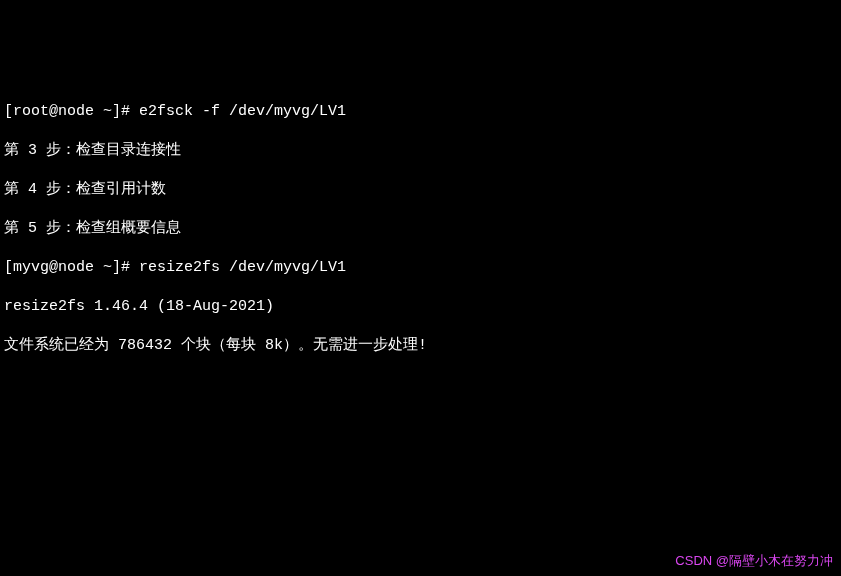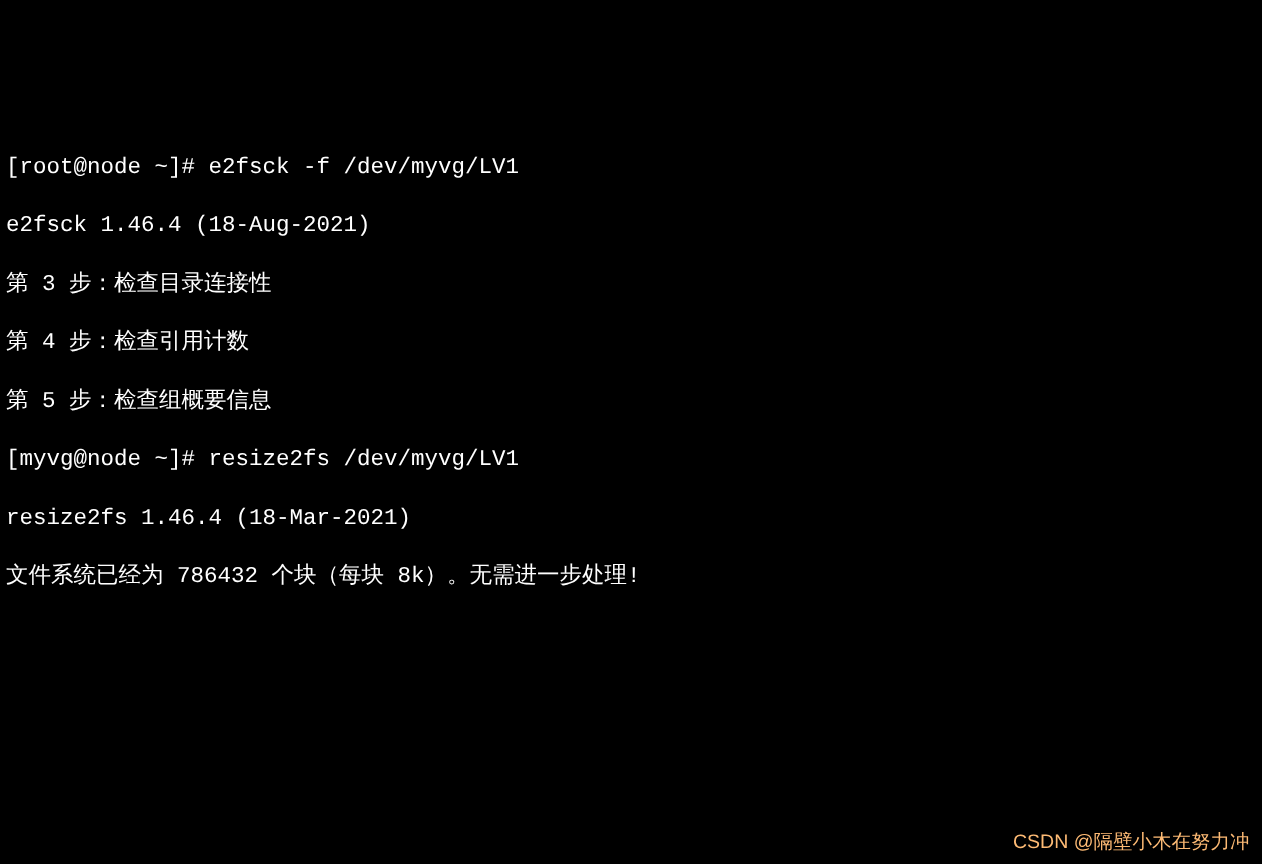--- a/index.html
+++ b/index.html
@@ -20,39 +20,38 @@
       white-space: pre;
       position: relative;
     }
     .line {
       white-space: pre;
     }
     .watermark {
       position: absolute;
       bottom: 6px;
       right: 8px;
-      color: #fdba74;
+      color: #d946ef;
       font-size: 13px;
       font-family: Arial, sans-serif;
       white-space: nowrap;
     }
   </style>
 </head>
 <body>
 
 
 
 <div>
 <div class="line">[root@node ~]# e2fsck -f /dev/myvg/LV1</div>
-<div class="line">e2fsck 1.46.4 (18-Aug-2021)</div>
 <div class="line">第 3 步：检查目录连接性</div>
 <div class="line">第 4 步：检查引用计数</div>
 <div class="line">第 5 步：检查组概要信息</div>
 <div class="line">[myvg@node ~]# resize2fs /dev/myvg/LV1</div>
-<div class="line">resize2fs 1.46.4 (18-Mar-2021)</div>
+<div class="line">resize2fs 1.46.4 (18-Aug-2021)</div>
 <div class="line">文件系统已经为 786432 个块（每块 8k）。无需进一步处理!</div>
 <div class="line"></div>
 
 
 
 <div class="line"></div>
 
 
 
 

